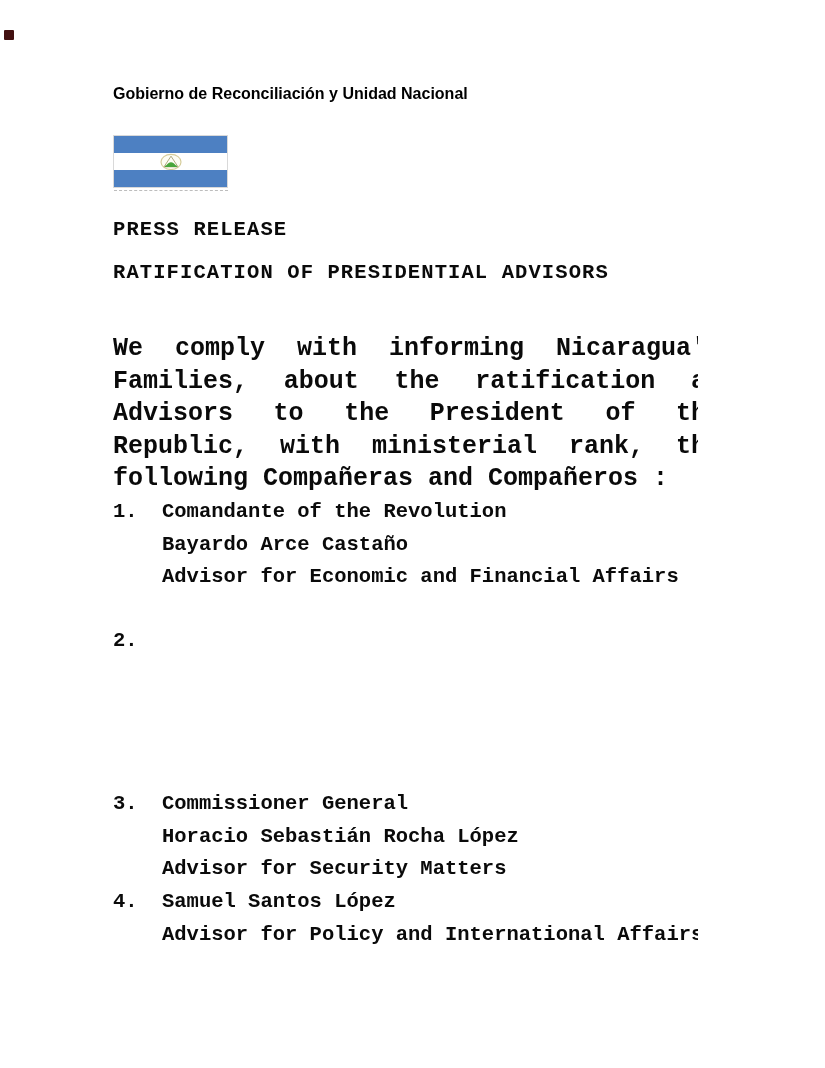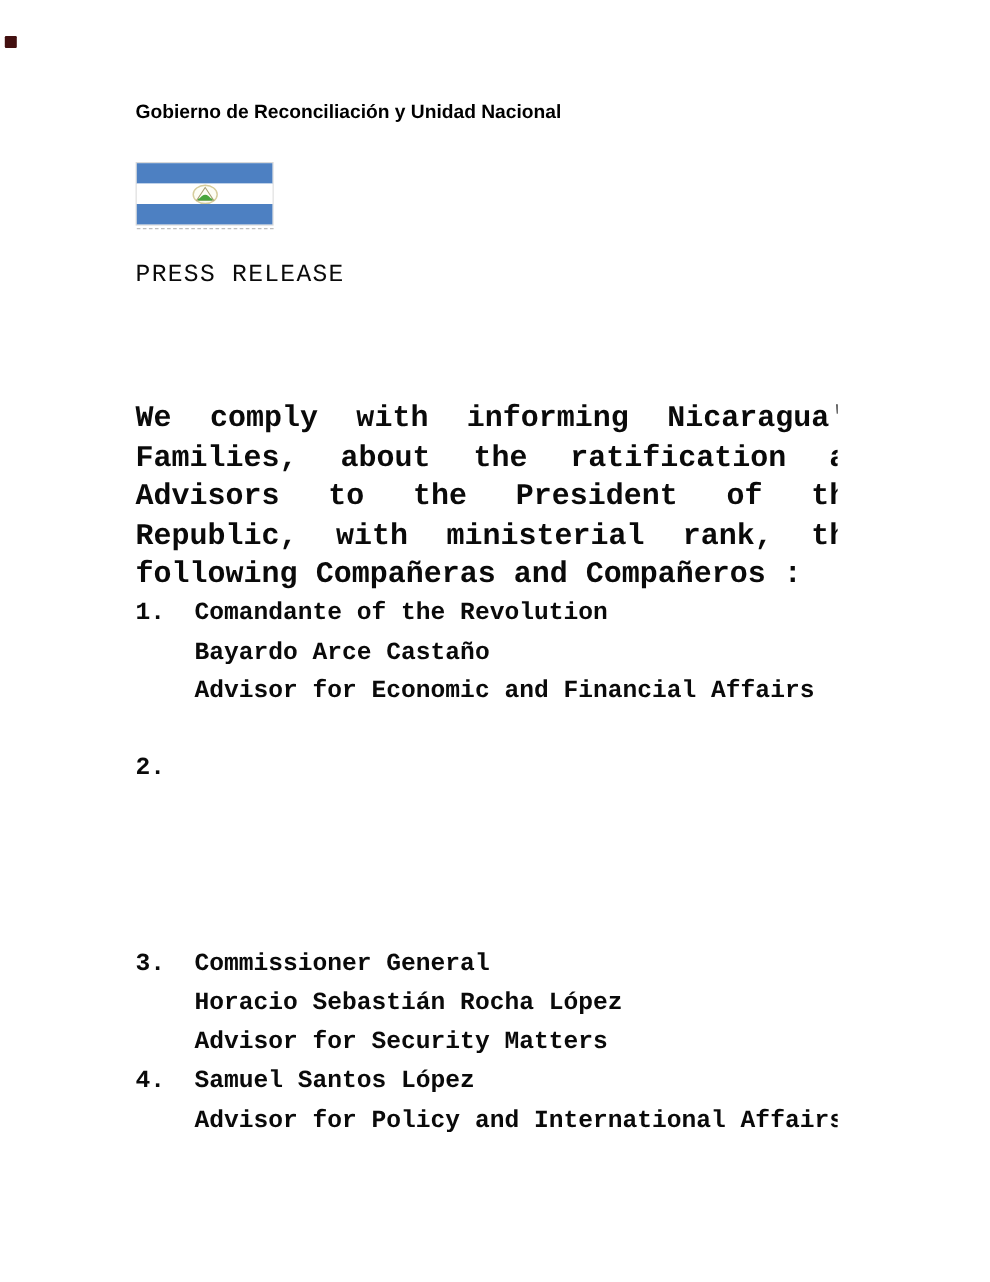--- a/index.html
+++ b/index.html
@@ -46,21 +46,21 @@
   }
   .flag-shadow {
     position: absolute;
     left: 114px; top: 169px;
     width: 114px; height: 0;
     border-bottom: 1px dashed #bdbdbd;
   }
   .doc-title {
     position: absolute;
     left: 113px;
-    font-weight: normal;
+    font-weight: bold;
     font-size: 20.5px;
     line-height: 32.5px;
     letter-spacing: 1.1px;
     white-space: nowrap;
     text-align: right;
   }
   #press-release-title { top: 193px; }
   #ratification-title  { top: 236px; }
   .intro-paragraph {
     position: absolute;
@@ -113,20 +113,21 @@
         <path d="M8.6 13.2 Q14 5.4 19.4 13.2 Z" fill="#49a53c"></path>
         <rect x="8" y="12.4" width="12" height="1.6" rx="0.6" fill="#49a53c"></rect>
       </svg>
     </div>
     <div class="stripe" style="background-color: rgb(77, 128, 194);"></div>
   </div>
   <div class="flag-shadow"></div>
 
   <div class="doc-title" id="press-release-title">PRESS RELEASE</div>
 
+  <div class="doc-title" id="ratification-title">RATIFICATION OF PRESIDENTIAL ADVISORS</div>
 
   <div class="intro-paragraph">We comply with informing Nicaragua's Families, about the ratification as Advisors to the President of the Republic, with ministerial rank, the following Compañeras and Compañeros :</div>
 
   <div class="advisors-list" id="advisors-list">
     <div class="advisor-item">
       <span class="advisor-number">1.</span>
       <span class="advisor-lines">Comandante of the Revolution<br>Bayardo Arce Castaño<br>Advisor for Economic and Financial Affairs</span>
     </div>
 
     <div class="advisor-item">

